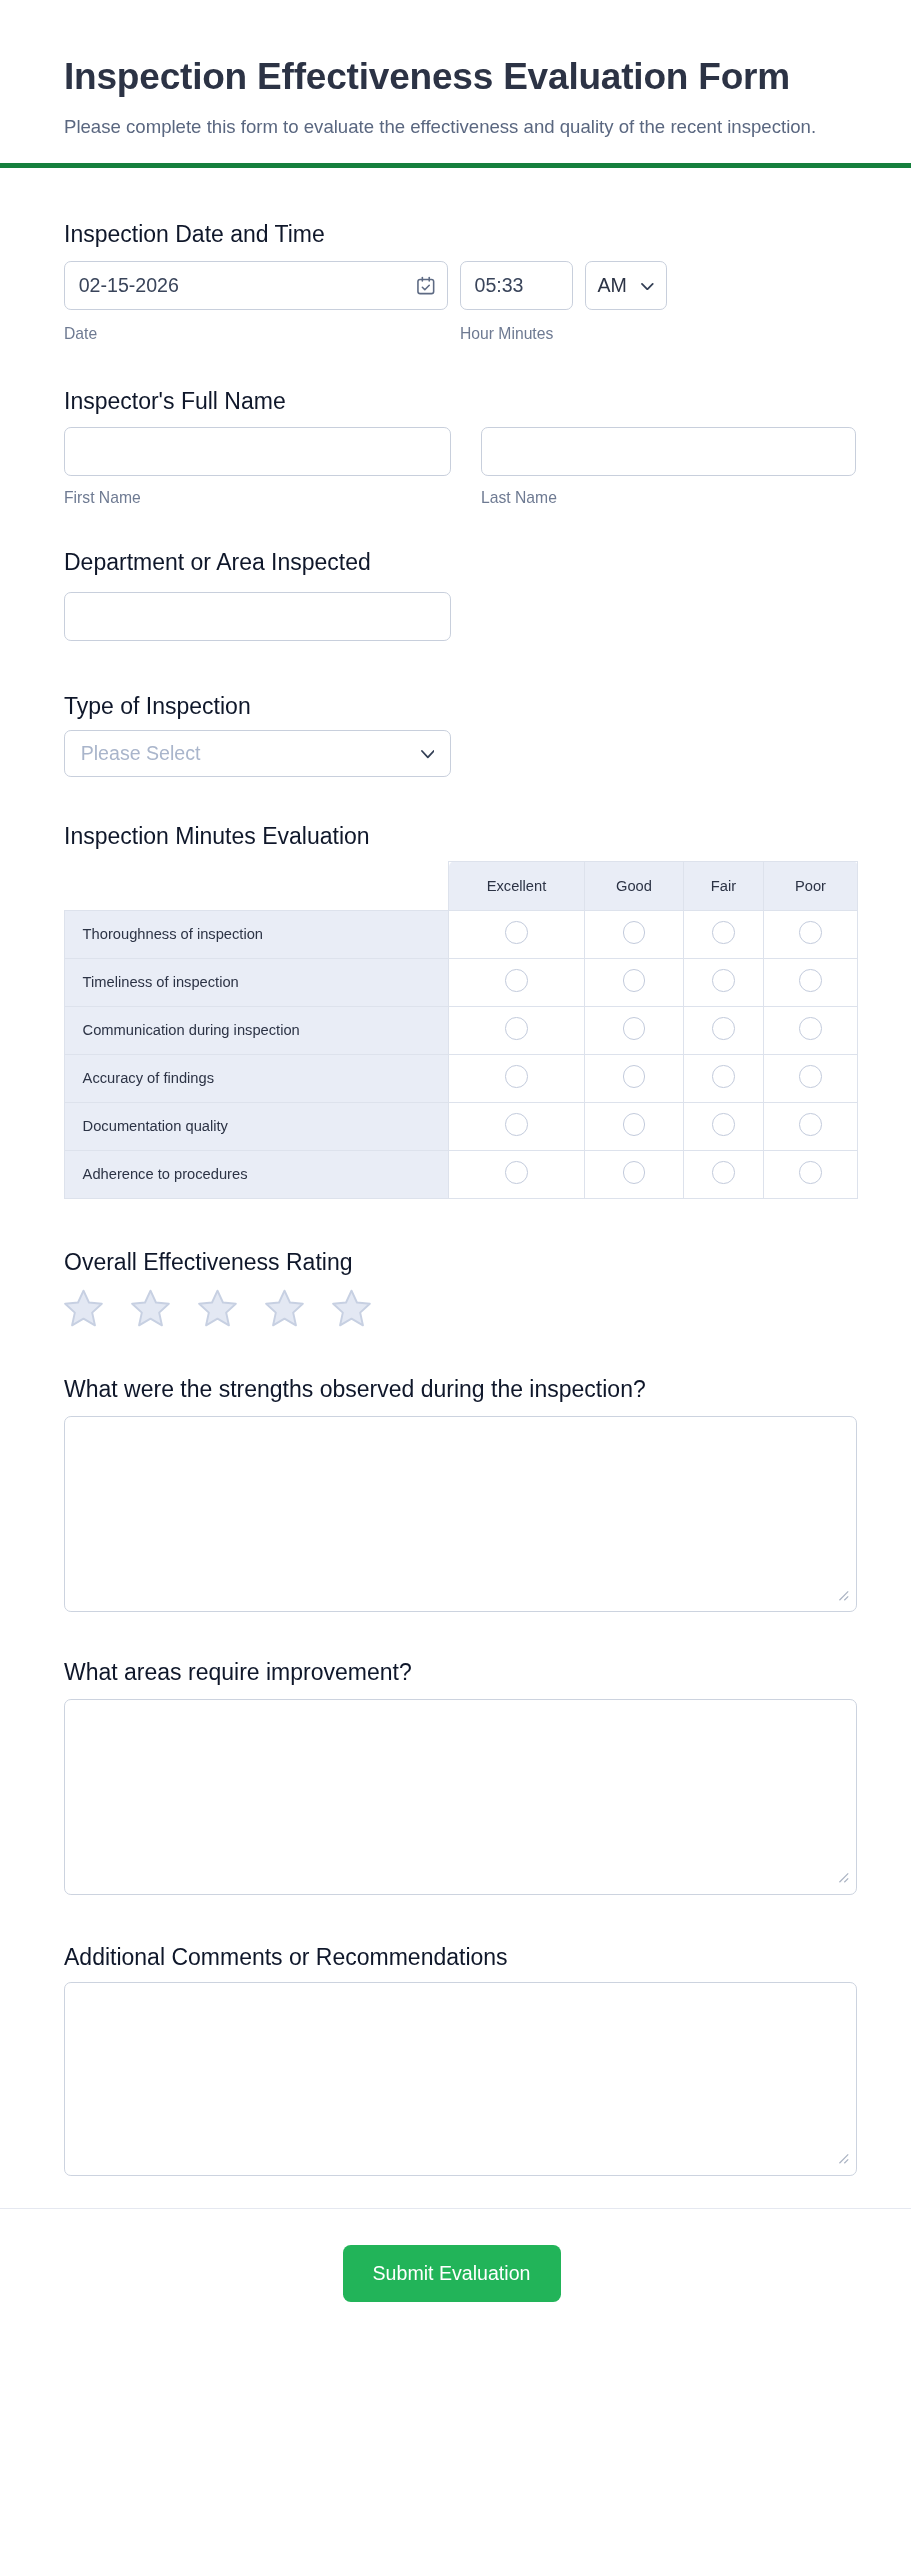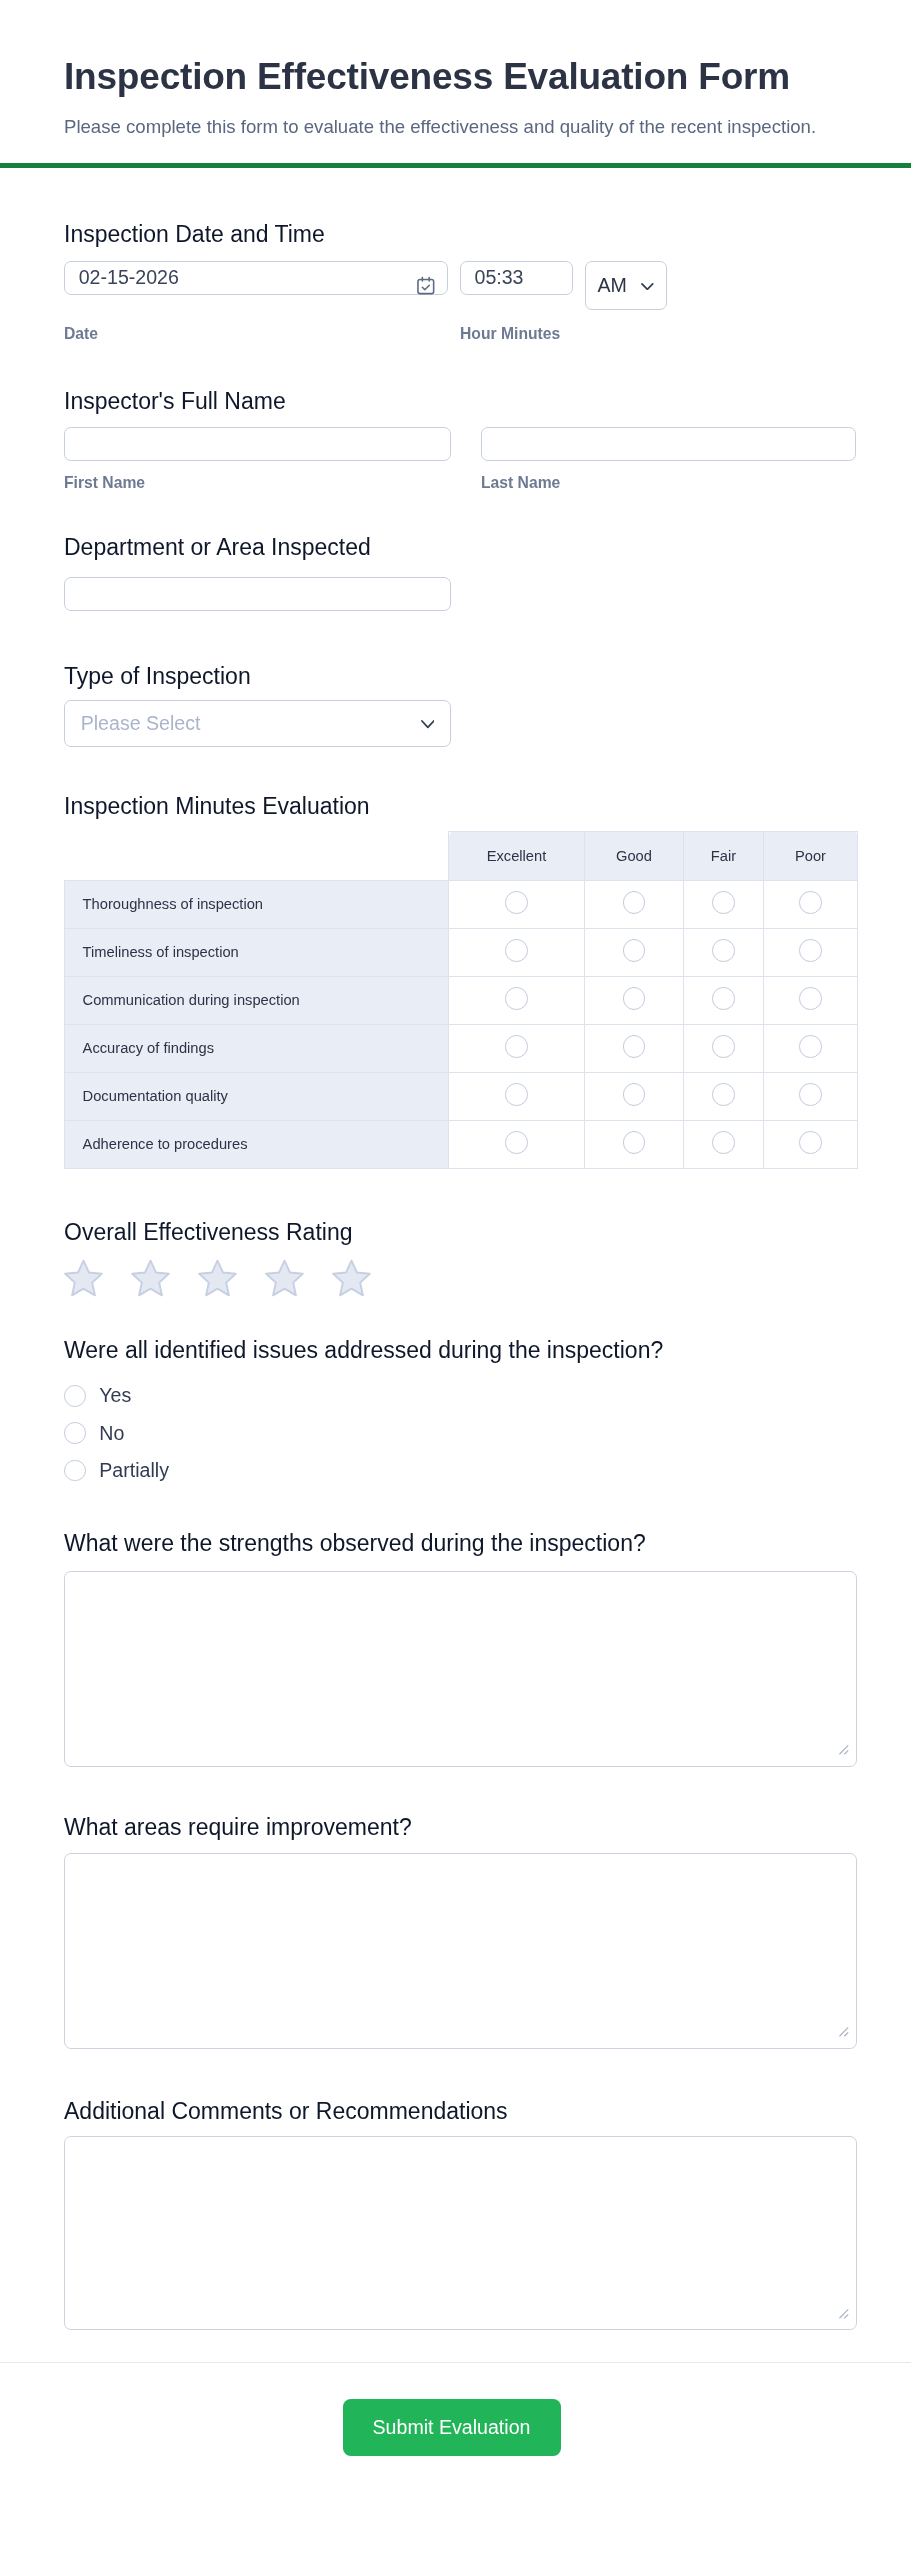--- a/index.html
+++ b/index.html
@@ -7,26 +7,26 @@
   .page{width:911px;min-height:2576px;background:#fff;box-sizing:border-box;}
 
   
   header{padding:55px 55px 20px 64px;border-bottom:5px solid #15803d;}
   .form-title{margin:0;font-size:37px;line-height:43px;font-weight:700;color:#2c3345;letter-spacing:-0.2px;}
   .form-subtitle{margin:12.7px 0 0 0;font-size:18.6px;line-height:32px;color:#5a6780;max-width:774px;font-weight:400;}
 
   
   main{padding:0 55px 0 64px;}
   .field-label{font-size:23px;line-height:19.6px;font-weight:500;color:#0f172a;}
-  .sublabel{font-size:15.7px;line-height:15.7px;color:#6e7a92;font-weight:700;}
+  .sublabel{font-size:15.7px;line-height:15.7px;color:#6e7a92;font-weight:400;}
 
   .sec-datetime{margin-top:57px;}
   .datetime-row{margin-top:16.7px;display:flex;align-items:flex-start;}
   .input-shell{position:relative;}
-  input.text-input{box-sizing:border-box;height:34px;border:1px solid #c8cfdc;border-radius:6.9px;
+  input.text-input{box-sizing:border-box;height:49px;border:1px solid #c8cfdc;border-radius:6.9px;
     font-family:inherit;font-size:19.6px;color:#39445a;padding:0 13.7px;background:#fff;outline:none;display:block;}
   .date-input{width:384px;padding-right:43px !important;}
   .time-input{width:113px;margin-left:11.8px;}
   .ampm-select{box-sizing:border-box;margin-left:11.8px;width:82px;height:49px;border:1px solid #c8cfdc;border-radius:6.9px;
     display:flex;align-items:center;justify-content:space-between;padding:0 11.8px;cursor:pointer;background:#fff;}
   .ampm-select .val{font-size:19.6px;color:#2c3345;}
   .cal-icon{position:absolute;right:11.8px;top:13.7px;}
   .sublabel-row{margin-top:15.7px;position:relative;height:15.7px;}
   .sub-date{position:absolute;left:0;top:0;}
   .sub-hour{position:absolute;left:396px;top:0;}
@@ -245,37 +245,20 @@
           </svg>
           <svg width="39" height="38" viewBox="0 0 40 38.5">
             <polygon points="20,1.5 25.6,13.6 38.8,14.9 28.9,24 31.7,37 20,30.2 8.3,37 11.1,24 1.2,14.9 14.4,13.6" fill="#e3e8f3" stroke="#c7d0e2" stroke-width="2" stroke-linejoin="round"></polygon>
           </svg>
           <svg width="39" height="38" viewBox="0 0 40 38.5">
             <polygon points="20,1.5 25.6,13.6 38.8,14.9 28.9,24 31.7,37 20,30.2 8.3,37 11.1,24 1.2,14.9 14.4,13.6" fill="#e3e8f3" stroke="#c7d0e2" stroke-width="2" stroke-linejoin="round"></polygon>
           </svg>
         </div>
     </section>
 
-    <section class="sec-issues">
-      <div class="field-label">Were all identified issues addressed during the inspection?</div>
-      <div class="radio-rows">
-          <div class="radio-row">
-            <span class="radio-circle"></span>
-            <span class="radio-text">Yes</span>
-          </div>
-          <div class="radio-row">
-            <span class="radio-circle"></span>
-            <span class="radio-text">No</span>
-          </div>
-          <div class="radio-row">
-            <span class="radio-circle"></span>
-            <span class="radio-text">Partially</span>
-          </div>
-        </div>
-    </section>
 
     <section class="sec-ta">
       <div class="field-label">What were the strengths observed during the inspection?</div>
       <div class="ta-wrap">
         <textarea class="big" style=""></textarea>
         <span class="resize-handle">
           <svg width="12.7" height="12.7" viewBox="0 0 13 13">
             <line x1="11.5" y1="2.5" x2="2.5" y2="11.5" stroke="#a9b2c2" stroke-width="1.2"></line>
             <line x1="11.5" y1="7.5" x2="7.5" y2="11.5" stroke="#a9b2c2" stroke-width="1.2"></line>
           </svg>

